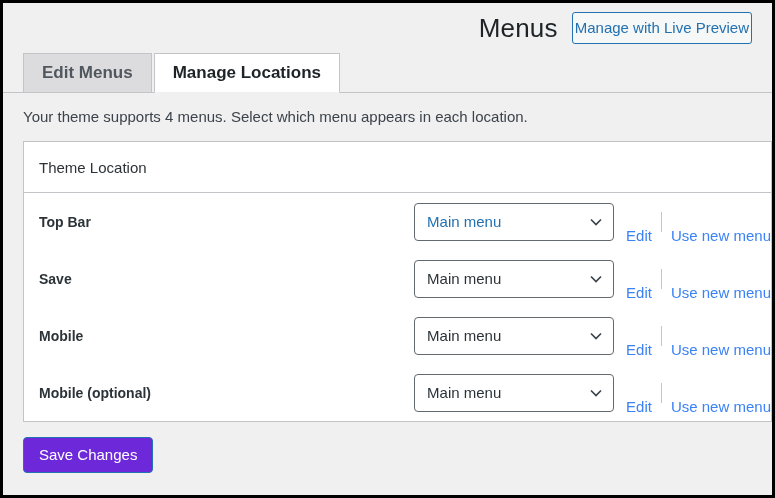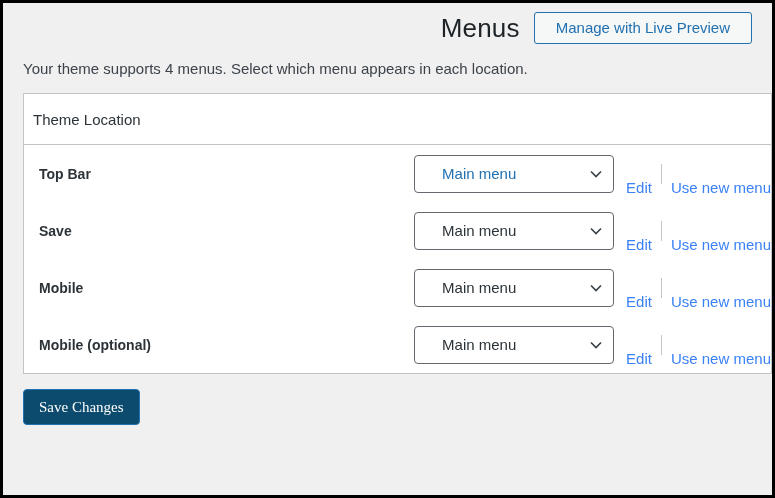--- a/index.html
+++ b/index.html
@@ -23,21 +23,21 @@
     font-size: 26px; font-weight: 400; color: #1d2327;
     letter-spacing: 0.2px;
   }
   .btn-live-preview {
     margin-left: 14px;
     background: #f6f7f7;
     border: 1px solid #2271b1;
     color: #2271b1;
     font-size: 15px;
     font-family: inherit;
-    padding: 6px 21px;
+    padding: 6px 2px;
     border-radius: 3px;
     cursor: pointer;
     line-height: 1.2;
   }
 
   
   .tab-bar {
     display: flex;
     margin-top: 8px;
     padding-left: 20px;
@@ -74,21 +74,21 @@
   
   .locations-table {
     margin: 14px 0 0 20px;
     width: calc(100% - 20px);
     background: #fff;
     border: 1px solid #c3c4c7;
   }
   .t-header {
     display: flex; align-items: center;
     height: 51px;
-    padding-left: 9px;
+    padding-left: 15px;
     border-bottom: 1px solid #c3c4c7;
     font-size: 15px;
     color: #2c3338;
   }
   .t-header .col-loc { width: 370px; }
   .t-row {
     display: flex; align-items: center;
     height: 57px;
     padding-left: 15px;
     justify-content: space-between;
@@ -100,21 +100,21 @@
   }
   .col-menu { display: flex; align-items: center; }
 
   .select-wrap { position: relative; display: inline-block; }
   .menu-select {
     -webkit-appearance: none; -moz-appearance: none; appearance: none;
     width: 200px; height: 38px;
     border: 1px solid #646970;
     border-radius: 4px;
     background: #fff;
-    padding: 0 34px 0 27px;
+    padding: 0 34px 0 12px;
     font-size: 15px;
     font-family: inherit;
     color: #2c3338;
     cursor: pointer;
   }
   .menu-select.accent { color: #2271b1; }
   .chevron {
     position: absolute; right: 10px; top: 11px;
     pointer-events: none;
   }
@@ -128,43 +128,47 @@
   }
   .link-divider {
     width: 1px; height: 20px;
     background: #c3c4c7;
     margin: 0 9px;
   }
 
   
   .btn-save {
     margin: 15px 0 0 20px;
-    background: #0c4a6e;
+    background: #6d28d9;
     border: 1px solid #2271b1;
     color: #fff;
     font-size: 15px;
-    font-family: Liberation Serif, serif;
+    font-family: Liberation Sans, sans-serif;
     padding: 8px 15px;
     border-radius: 4px;
     cursor: pointer;
     line-height: 1.2;
   }
 </style>
 </head>
 <body>
 
 <div class="frame">
 
   
   <div class="topbar">
     <h1 class="page-title">Menus</h1>
     <button class="btn-live-preview">Manage with Live Preview</button>
   </div>
 
   
+  <div class="tab-bar">
+    <div class="tab tab-inactive">Edit Menus</div>
+    <div class="tab tab-active">Manage Locations</div>
+  </div>
 
   
   <p class="desc">Your theme supports 4 menus. Select which menu appears in each location.</p>
 
   
   <div class="locations-table">
 
     <div class="t-header">
       <div class="col-loc">Theme Location</div>
     </div>

